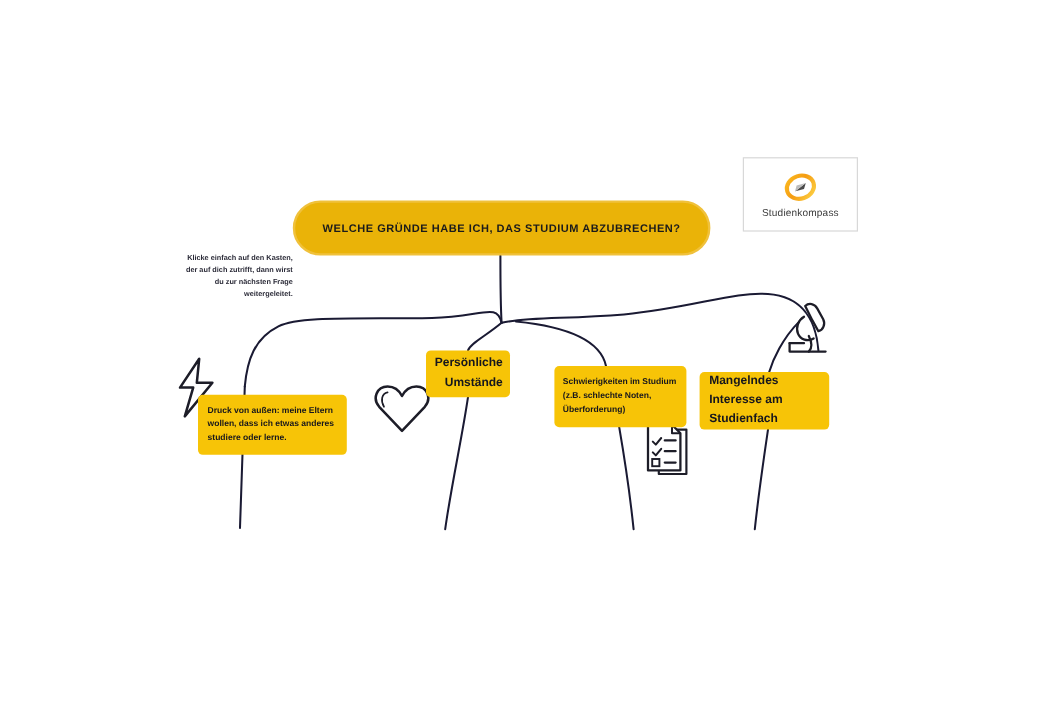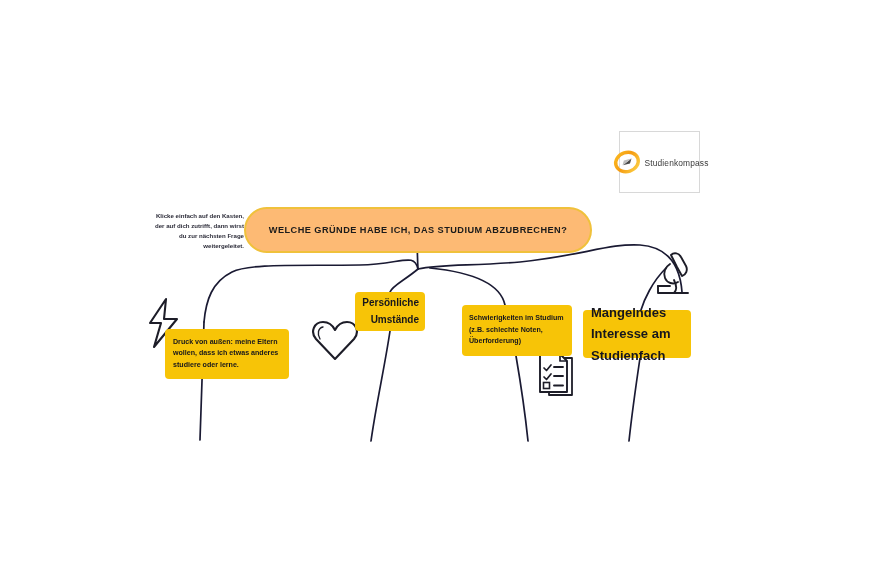--- a/index.html
+++ b/index.html
@@ -29,26 +29,25 @@
 
   
   #title-bubble {
     position: absolute;
     left: 244px;
     top: 167px;
     width: 348px;
     height: 46px;
     border: 2px solid #F0C13B;
     border-radius: 24px;
-    background: #fdba74;
+    background: #eab308;
     display: flex;
     align-items: center;
     justify-content: center;
     box-sizing: border-box;
-    margin-top: 40px;
   }
   #title-bubble .title-text {
     font-size: 9.2px;
     letter-spacing: 0.45px;
     color: #1b1b1b;
     font-weight: 600;
     text-align: center;
     white-space: nowrap;
   }
 
@@ -86,41 +85,41 @@
   #opt-0 { left: 165px; top: 329px; width: 124px; height: 50px; padding: 6px 8px; }
   #opt-0 .option-text { text-align: left; }
 
   #opt-1 { left: 355px; top: 292px; width: 70px;  height: 39px; padding: 5px 6px; }
   #opt-1 .option-text { text-align: right; font-size: 10px; }
 
   #opt-2 { left: 462px; top: 305px; width: 110px; height: 51px; padding: 4px 7px; }
   #opt-2 .option-text { text-align: left; }
 
   #opt-3 { left: 583px; top: 310px; width: 108px; height: 48px; padding: 6px 8px; }
-  #opt-3 .option-text { text-align: left; font-size: 13px; }
+  #opt-3 .option-text { text-align: left; font-size: 10px; }
 
   
   .deco-icon { position: absolute; }
   #icon-bolt       { left: 143px; top: 297px; }
   #icon-heart      { left: 311px; top: 317px; }
   #icon-clipboard  { left: 536px; top: 352px; }
   #icon-microscope { left: 650px; top: 250px; }
 
   
   #brand-logo {
     position: absolute;
     left: 619px;
     top: 131px;
-    width: 81px;
+    width: 96px;
     height: 62px;
     border: 1px solid #d8d8d8;
     background: #ffffff;
     box-sizing: border-box;
     display: flex;
-    flex-direction: row;
+    flex-direction: column;
     align-items: center;
     justify-content: center;
   }
   #brand-logo .brand-name {
     font-size: 8.4px;
     color: #3a3a3a;
     letter-spacing: 0.15px;
     margin-top: 2px;
   }
   #brand-logo .brand-mark { width: 34px; height: 28px; }

